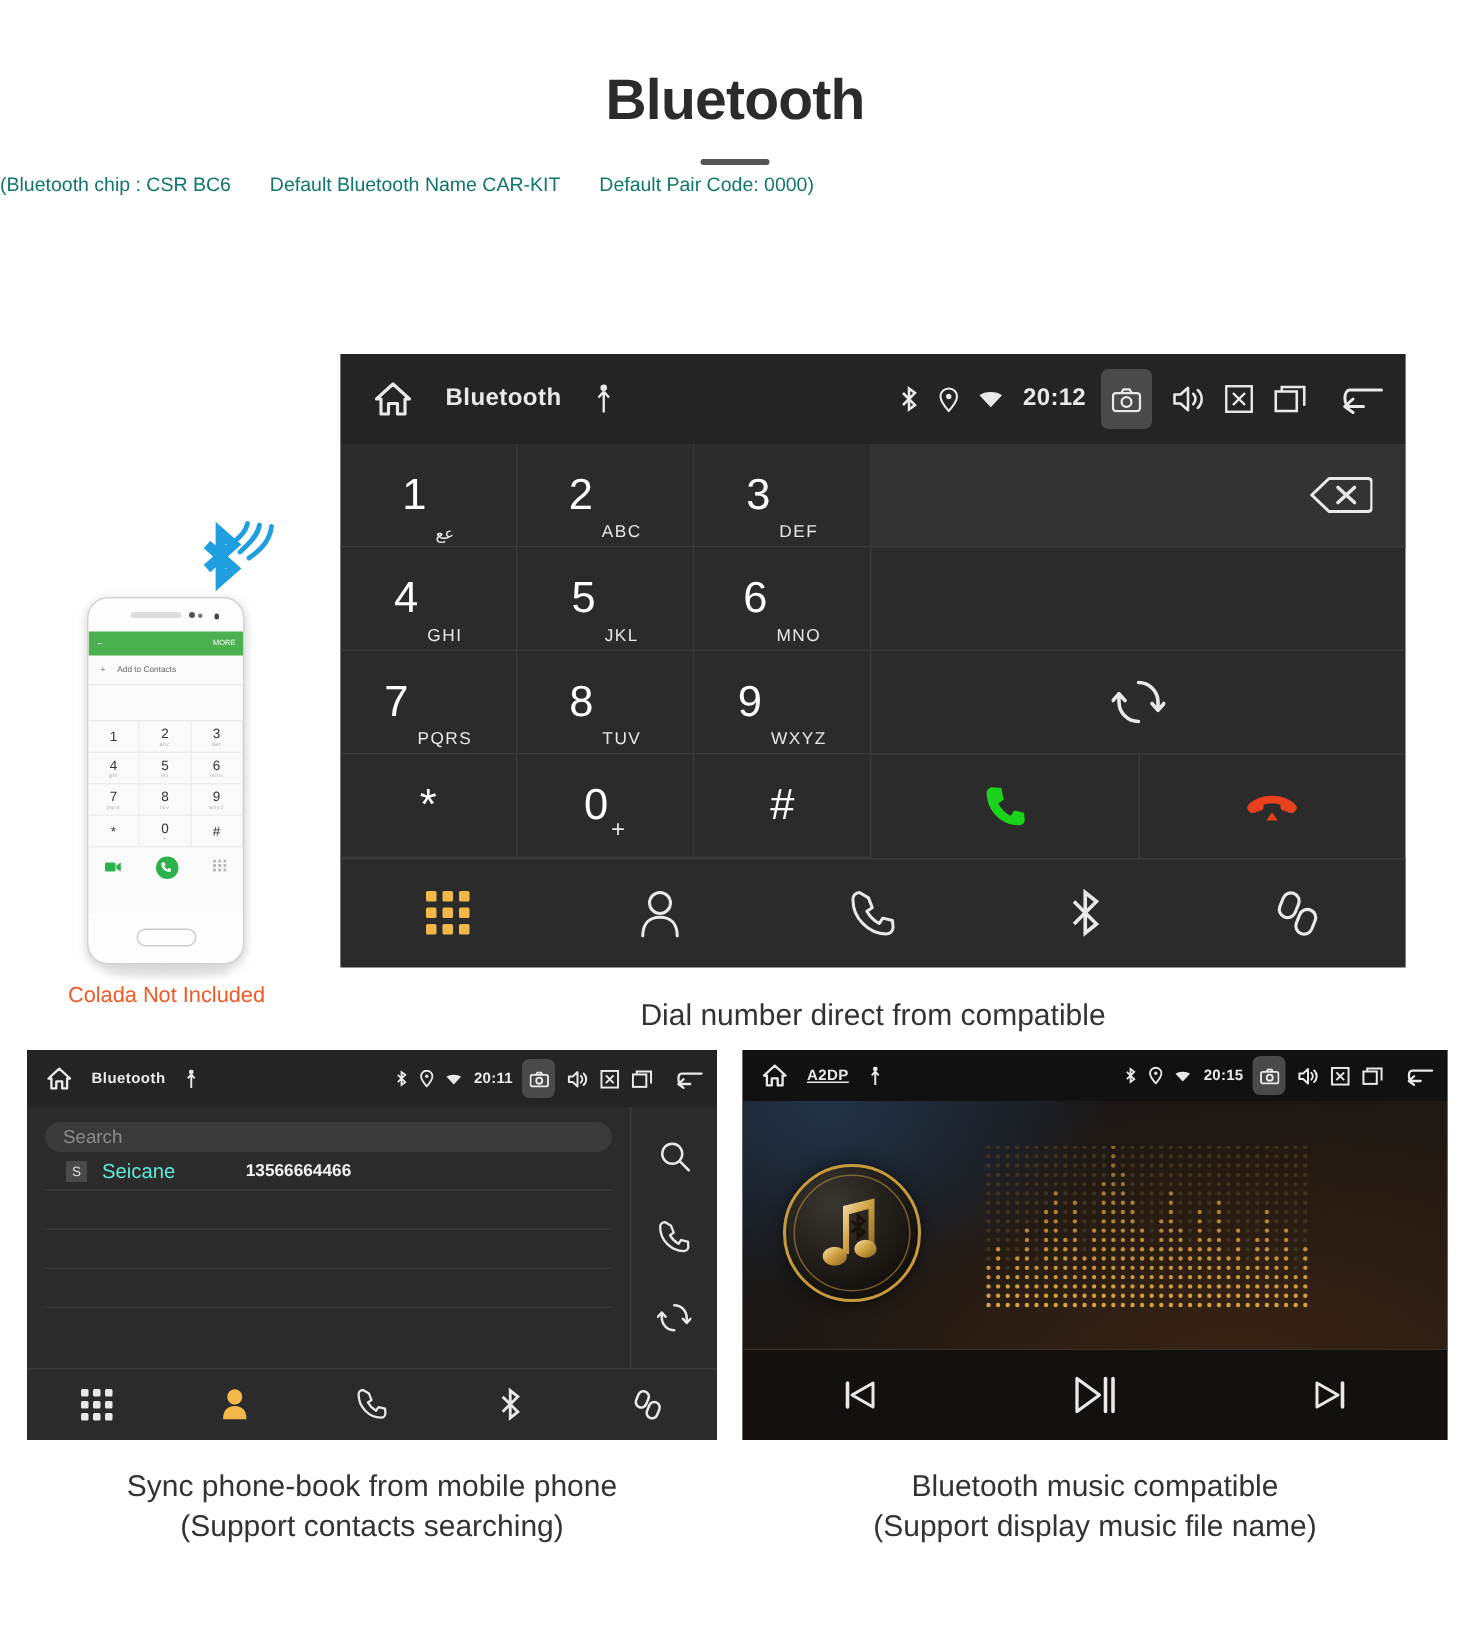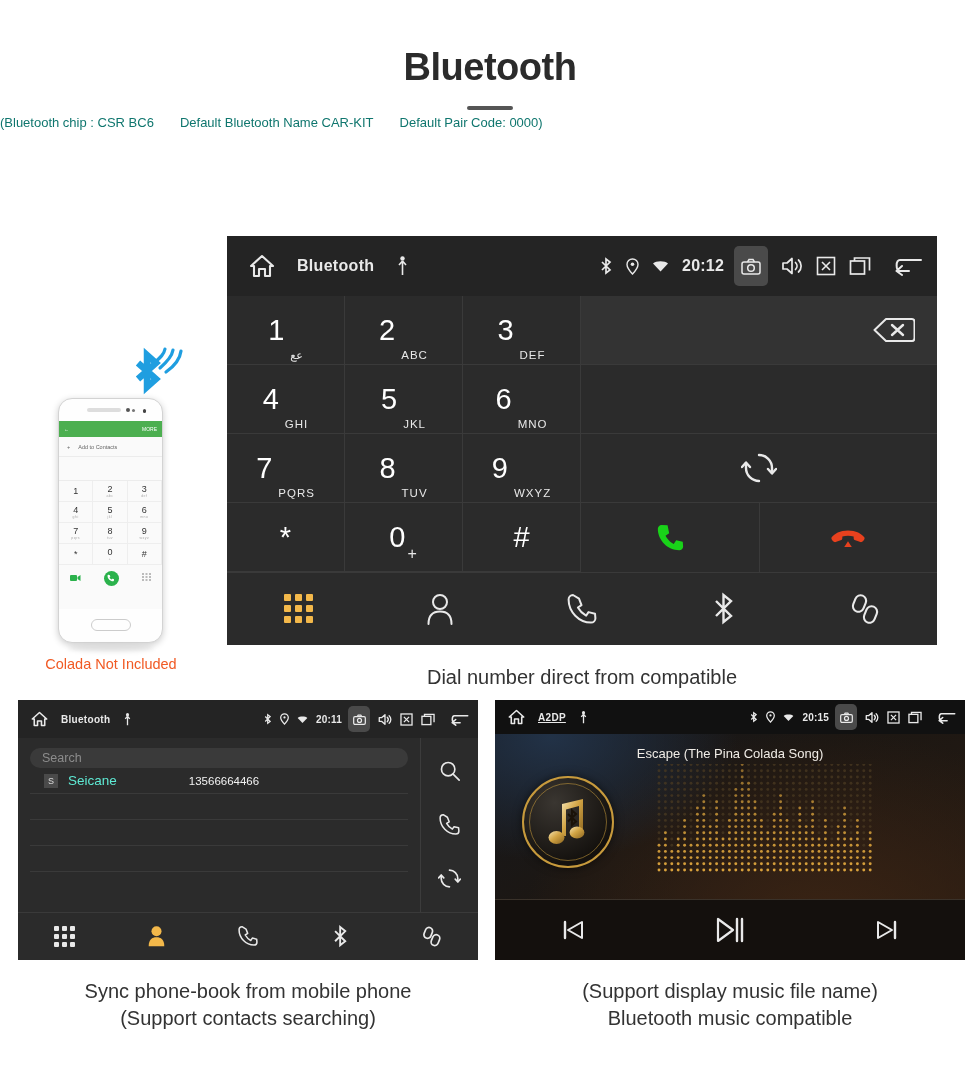--- a/index.html
+++ b/index.html
@@ -131,21 +131,21 @@
   .pb-body { display:flex; height:174px; }
   .pb-main { flex:1; border-right:1px solid #3c3c3c; padding:10px 12px 0 12px; }
   .pb-search { height:20px; border-radius:10px; background:#3a3a3a; display:flex;
                align-items:center; padding-left:12px; color:#8c8c8c; font-size:12.5px; }
   .pb-row { height:26px; display:flex; align-items:center; gap:10px;
             border-bottom:1px solid #3a3a3a; padding-left:14px; }
   .pb-row.empty { gap:0; }
   .pb-badge { width:14px; height:14px; background:#4a4a4a; color:#ddd; font-size:9px;
               display:flex; align-items:center; justify-content:center; }
   .pb-name { color:#5eead4; font-size:13.5px; }
-  .pb-num { color:#f2f2f2; font-size:11.5px; margin-left:62px; }
+  .pb-num { color:#f2f2f2; font-size:11.5px; margin-left:37px;font-weight:bold; }
   .pb-side { width:57px; display:flex; flex-direction:column;
              align-items:center; justify-content:space-around; padding:6px 0; }
   #phonebook .navbar { height:47px; }
 
   
   #music { left:495px; top:700px; width:470px; height:260px; background:#1a1410; }
   #music .statusbar { height:34px; padding:0 9px 0 13px; font-size:10px; background:#111; }
   #music .sb-left > * { margin-right:13px;text-decoration:underline; }
   #music .sb-right > * { margin-left:8px; }
   #music .sb-cam { width:22px; height:26px; margin-left:6px; }
@@ -723,21 +723,20 @@
         </span>
         <span class="sb-ico" style="margin-left:15px">
           <svg width="19" height="13" viewBox="0 0 30 20">
               <path d="M28 4 L7 4 C2.5 4 2.5 15 7 15 L16 15 M9 10 L3.5 15 L9 19" class="wht-s" stroke-width="2.4" stroke-linecap="round" stroke-linejoin="round"></path>
             </svg>
         </span>
       </div>
     </div>
 
     <div class="mz-stage">
-      <div class="song-title">Escape (The Pina Colada Song)</div>
       <div class="disc">
         <svg width="50" height="52" viewBox="0 0 50 52">
           <defs>
             <linearGradient id="gld" x1="0" y1="0" x2="1" y2="1">
               <stop offset="0%" stop-color="#f5e3b0"></stop>
                 <stop offset="45%" stop-color="#d2a444"></stop>
               <stop offset="100%" stop-color="#8a6420"></stop>
             </linearGradient>
           </defs>
           <path d="M19 40 L19 8 L40 3 L40 33 L36 33 L36 10 L23 13.5 L23 40 Z" fill="url(#gld)"></path>
@@ -1385,17 +1384,17 @@
         <span>
           <svg width="24" height="24" viewBox="0 0 24 24">
               <path d="M3 4 L3 20 L17 12 Z" class="wht-s" stroke-width="2" stroke-linejoin="round"></path>
               <path d="M20 4 L20 20" class="wht-s" stroke-width="2.4" stroke-linecap="round"></path>
             </svg>
         </span>
       </div>
     </div>
   </div>
   <div class="caption" style="left:495px; top:978px; width:470px;">
+    <div>Bluetooth music compatible</div>
     <div>(Support display music file name)</div>
-    <div>Bluetooth music compatible</div>
   </div>
 
 </div>
 
 </body></html>

